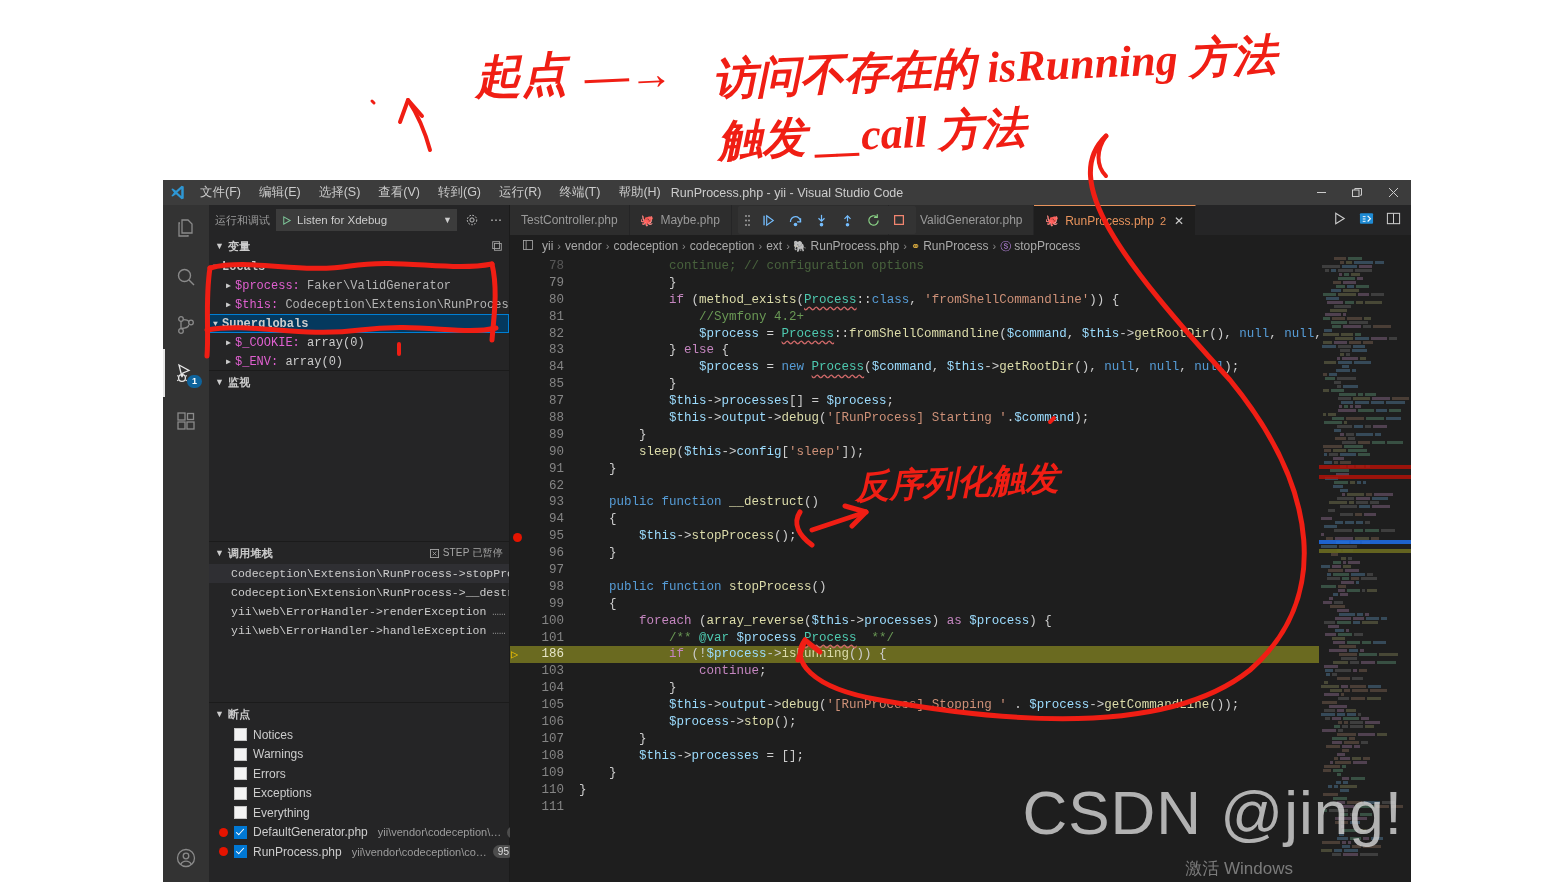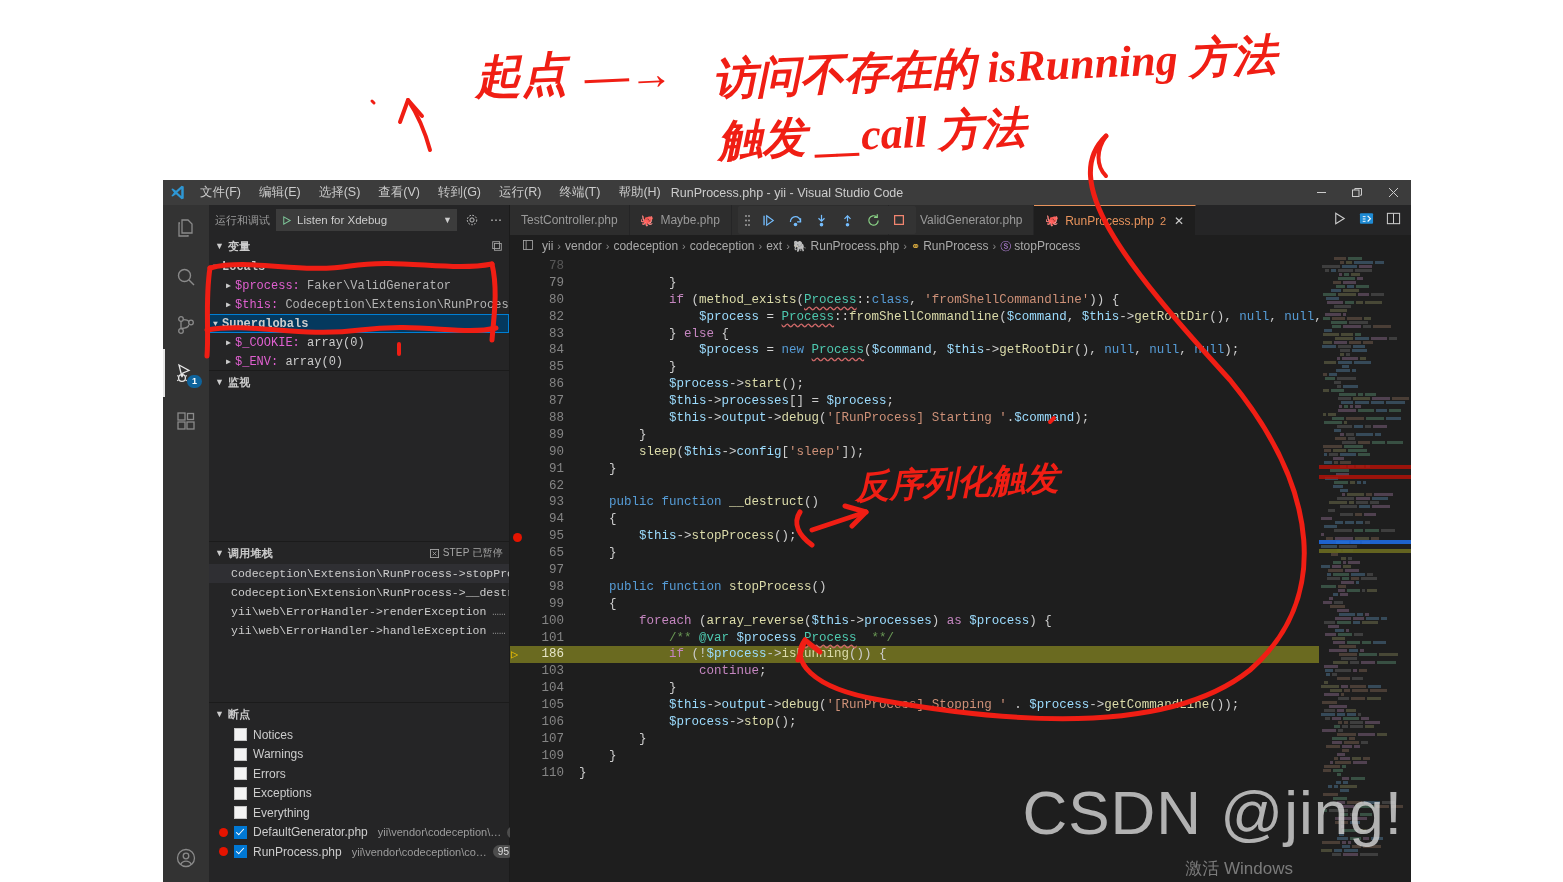--- a/index.html
+++ b/index.html
@@ -509,51 +509,53 @@
             <span class="bc-sep">›</span>
             <span style="display: flex; align-items: center; gap: 3px;">
               <span class="bc-ico" style="color: rgb(177, 128, 215);">ⓢ</span>
               <span>stopProcess</span>
             </span>
           </span>
       </div>
 
       <div id="code-wrap">
         <div id="code-lines">
-            <div class="cl" style="opacity: 0.55;"><div class="bpmark"></div><div class="gutter">78</div></div>
+            <div class="cl" style="opacity: 0.55;"><div class="bpmark"></div><div class="gutter">78</div><div class="code-txt"><span class="cm">            continue; // configuration options</span></div></div>
             <div class="cl"><div class="bpmark"></div><div class="gutter">79</div><div class="code-txt"><span class="p">            }</span></div></div>
             <div class="cl"><div class="bpmark"></div><div class="gutter">80</div><div class="code-txt"><span class="p">            </span><span class="k">if</span><span class="p"> (</span><span class="fn">method_exists</span><span class="p">(</span><span class="cls squig">Process</span><span class="p">::</span><span class="kw">class</span><span class="p">, </span><span class="str">'fromShellCommandline'</span><span class="p">)) {</span></div></div>
+            <div class="cl"><div class="bpmark"></div><div class="gutter">81</div><div class="code-txt"><span class="cm">                //Symfony 4.2+</span></div></div>
             <div class="cl"><div class="bpmark"></div><div class="gutter">82</div><div class="code-txt"><span class="p">                </span><span class="var">$process</span><span class="op"> = </span><span class="cls squig">Process</span><span class="p">::</span><span class="fn">fromShellCommandline</span><span class="p">(</span><span class="var">$command</span><span class="p">, </span><span class="var">$this</span><span class="p">-&gt;</span><span class="fn">getRootDir</span><span class="p">(), </span><span class="kw">null</span><span class="p">, </span><span class="kw">null</span><span class="p">, </span><span class="kw">null</span><span class="p">);</span></div></div>
             <div class="cl"><div class="bpmark"></div><div class="gutter">83</div><div class="code-txt"><span class="p">            } </span><span class="k">else</span><span class="p"> {</span></div></div>
             <div class="cl"><div class="bpmark"></div><div class="gutter">84</div><div class="code-txt"><span class="p">                </span><span class="var">$process</span><span class="op"> = </span><span class="kw">new</span><span class="p"> </span><span class="cls squig">Process</span><span class="p">(</span><span class="var">$command</span><span class="p">, </span><span class="var">$this</span><span class="p">-&gt;</span><span class="fn">getRootDir</span><span class="p">(), </span><span class="kw">null</span><span class="p">, </span><span class="kw">null</span><span class="p">, </span><span class="kw">null</span><span class="p">);</span></div></div>
             <div class="cl"><div class="bpmark"></div><div class="gutter">85</div><div class="code-txt"><span class="p">            }</span></div></div>
-            <div class="cl"><div class="bpmark"></div><div class="gutter">86</div><div class="code-txt"><span class="p">            </span><span class="var">$process</span><span class="p">-&gt;</span><span class="fn">start</span><span class="p">();</span></div></div>
             <div class="cl"><div class="bpmark"></div><div class="gutter">87</div><div class="code-txt"><span class="p">            </span><span class="var">$this</span><span class="p">-&gt;</span><span class="var">processes</span><span class="p">[] = </span><span class="var">$process</span><span class="p">;</span></div></div>
             <div class="cl"><div class="bpmark"></div><div class="gutter">88</div><div class="code-txt"><span class="p">            </span><span class="var">$this</span><span class="p">-&gt;</span><span class="var">output</span><span class="p">-&gt;</span><span class="fn">debug</span><span class="p">(</span><span class="str">'[RunProcess] Starting '</span><span class="p">.</span><span class="var">$command</span><span class="p">);</span></div></div>
             <div class="cl"><div class="bpmark"></div><div class="gutter">89</div><div class="code-txt"><span class="p">        }</span></div></div>
             <div class="cl"><div class="bpmark"></div><div class="gutter">90</div><div class="code-txt"><span class="p">        </span><span class="fn">sleep</span><span class="p">(</span><span class="var">$this</span><span class="p">-&gt;</span><span class="var">config</span><span class="p">[</span><span class="str">'sleep'</span><span class="p">]);</span></div></div>
             <div class="cl"><div class="bpmark"></div><div class="gutter">91</div><div class="code-txt"><span class="p">    }</span></div></div>
             <div class="cl"><div class="bpmark"></div><div class="gutter">62</div><div class="code-txt"><span class="p"></span></div></div>
             <div class="cl"><div class="bpmark"></div><div class="gutter">93</div><div class="code-txt"><span class="p">    </span><span class="kw">public</span><span class="p"> </span><span class="kw">function</span><span class="p"> </span><span class="fn">__destruct</span><span class="p">()</span></div></div>
             <div class="cl"><div class="bpmark"></div><div class="gutter">94</div><div class="code-txt"><span class="p">    {</span></div></div>
             <div class="cl"><div class="bpmark"><span class="dot"></span></div><div class="gutter">95</div><div class="code-txt"><span class="p">        </span><span class="var">$this</span><span class="p">-&gt;</span><span class="fn">stopProcess</span><span class="p">();</span></div></div>
-            <div class="cl"><div class="bpmark"></div><div class="gutter">65</div><div class="code-txt"><span class="p">    }</span></div></div>
+            <div class="cl"><div class="bpmark"></div><div class="gutter">96</div><div class="code-txt"><span class="p">    }</span></div></div>
             <div class="cl"><div class="bpmark"></div><div class="gutter">97</div><div class="code-txt"><span class="p"></span></div></div>
             <div class="cl"><div class="bpmark"></div><div class="gutter">98</div><div class="code-txt"><span class="p">    </span><span class="kw">public</span><span class="p"> </span><span class="kw">function</span><span class="p"> </span><span class="fn">stopProcess</span><span class="p">()</span></div></div>
             <div class="cl"><div class="bpmark"></div><div class="gutter">99</div><div class="code-txt"><span class="p">    {</span></div></div>
             <div class="cl"><div class="bpmark"></div><div class="gutter">100</div><div class="code-txt"><span class="p">        </span><span class="k">foreach</span><span class="p"> (</span><span class="fn">array_reverse</span><span class="p">(</span><span class="var">$this</span><span class="p">-&gt;</span><span class="var">processes</span><span class="p">) </span><span class="k">as</span><span class="p"> </span><span class="var">$process</span><span class="p">) {</span></div></div>
             <div class="cl"><div class="bpmark"></div><div class="gutter">101</div><div class="code-txt"><span class="cm">            /** </span><span class="cls">@var</span><span class="cm"> </span><span class="var">$process</span><span class="cm"> </span><span class="cls squig">Process</span><span class="cm">  **/</span></div></div>
             <div class="cl hl"><div class="bpmark"><span class="arrow">▷</span></div><div class="gutter">186</div><div class="code-txt"><span class="p">            </span><span class="k">if</span><span class="p"> (!</span><span class="var">$process</span><span class="p">-&gt;</span><span class="fn">isRunning</span><span class="p">()) {</span></div></div>
             <div class="cl"><div class="bpmark"></div><div class="gutter">103</div><div class="code-txt"><span class="p">                </span><span class="k">continue</span><span class="p">;</span></div></div>
             <div class="cl"><div class="bpmark"></div><div class="gutter">104</div><div class="code-txt"><span class="p">            }</span></div></div>
             <div class="cl"><div class="bpmark"></div><div class="gutter">105</div><div class="code-txt"><span class="p">            </span><span class="var">$this</span><span class="p">-&gt;</span><span class="var">output</span><span class="p">-&gt;</span><span class="fn">debug</span><span class="p">(</span><span class="str">'[RunProcess] Stopping '</span><span class="p"> . </span><span class="var">$process</span><span class="p">-&gt;</span><span class="fn">getCommandLine</span><span class="p">());</span></div></div>
             <div class="cl"><div class="bpmark"></div><div class="gutter">106</div><div class="code-txt"><span class="p">            </span><span class="var">$process</span><span class="p">-&gt;</span><span class="fn">stop</span><span class="p">();</span></div></div>
             <div class="cl"><div class="bpmark"></div><div class="gutter">107</div><div class="code-txt"><span class="p">        }</span></div></div>
+            <div class="cl"><div class="bpmark"></div><div class="gutter">108</div><div class="code-txt"><span class="p">        </span><span class="var">$this</span><span class="p">-&gt;</span><span class="var">processes</span><span class="p"> = [];</span></div></div>
             <div class="cl"><div class="bpmark"></div><div class="gutter">109</div><div class="code-txt"><span class="p">    }</span></div></div>
             <div class="cl"><div class="bpmark"></div><div class="gutter">110</div><div class="code-txt"><span class="p">}</span></div></div>
+            <div class="cl"><div class="bpmark"></div><div class="gutter">111</div><div class="code-txt"><span class="p"></span></div></div>
           </div>
         <div id="minimap">
             <div class="mm-line" style="padding-left: 15px;">
               <div class="mm-seg" style="width: 12px; background: rgb(111, 90, 74);"></div>
               <div class="mm-seg" style="width: 14px; background: rgb(79, 122, 99);"></div>
             </div>
             <div class="mm-line" style="padding-left: 21px;">
               <div class="mm-seg" style="width: 4px; background: rgb(111, 90, 74);"></div>
               <div class="mm-seg" style="width: 6px; background: rgb(107, 107, 74);"></div>
               <div class="mm-seg" style="width: 19px; background: rgb(74, 111, 138);"></div>

